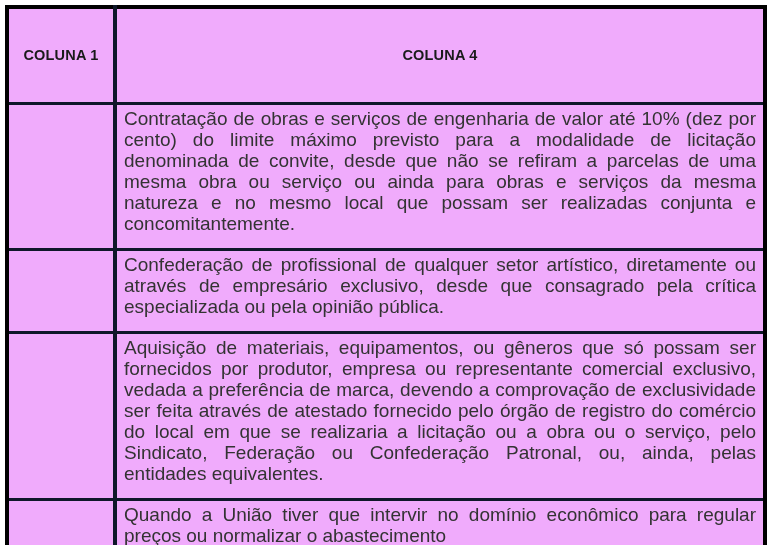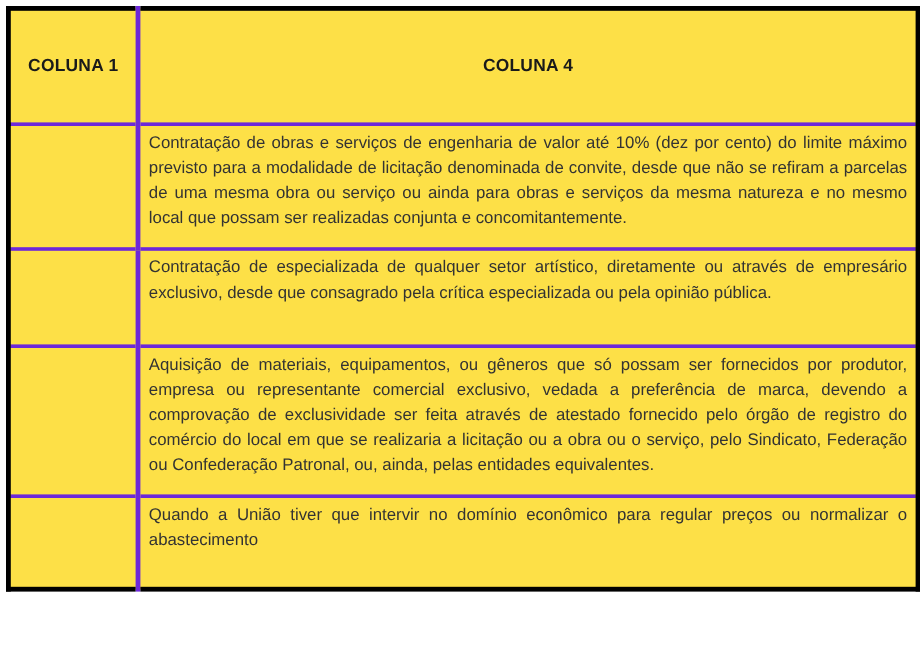--- a/index.html
+++ b/index.html
@@ -13,38 +13,38 @@
     position: absolute;
     left: 5px;
     top: 5px;
     width: 758px;
     border-collapse: collapse;
     border: 4px solid #000000;
     table-layout: fixed;
   }
   .doc-table th,
   .doc-table td {
-    border: 3px solid #6d28d9;
-    background: #fde047;
+    border: 3px solid #0f172a;
+    background: #f0abfc;
   }
   .col1 { width: 108px; }
   .col2 { width: 650px; }
   .doc-table th {
     height: 96px;
     text-align: center;
     vertical-align: middle;
     font-weight: bold;
     font-size: 14.5px;
     color: #1a1a1a;
     letter-spacing: 0.2px;
   }
   .doc-table td {
     vertical-align: top;
     padding: 3px 7px 14px 7px;
-    font-size: 14px;
+    font-size: 19px;
     line-height: 21px;
     color: #333333;
     text-align: justify;
   }
   .doc-table td.empty-cell {
     border-right-width: 4px;
   }
   .doc-table th.col1 {
     border-right-width: 4px;
   }
@@ -64,21 +64,21 @@
       <th class="col2">COLUNA 4</th>
     </tr>
   </thead>
   <tbody>
     <tr>
       <td class="empty-cell"></td>
       <td>Contratação de obras e serviços de engenharia de valor até 10% (dez por cento) do limite máximo previsto para a modalidade de licitação denominada de convite, desde que não se refiram a parcelas de uma mesma obra ou serviço ou ainda para obras e serviços da mesma natureza e no mesmo local que possam ser realizadas conjunta e concomitantemente.</td>
     </tr>
     <tr>
       <td class="empty-cell"></td>
-      <td>Contratação de especializada de qualquer setor artístico, diretamente ou através de empresário exclusivo, desde que consagrado pela crítica especializada ou pela opinião pública.</td>
+      <td>Confederação de profissional de qualquer setor artístico, diretamente ou através de empresário exclusivo, desde que consagrado pela crítica especializada ou pela opinião pública.</td>
     </tr>
     <tr>
       <td class="empty-cell"></td>
       <td>Aquisição de materiais, equipamentos, ou gêneros que só possam ser fornecidos por produtor, empresa ou representante comercial exclusivo, vedada a preferência de marca, devendo a comprovação de exclusividade ser feita através de atestado fornecido pelo órgão de registro do comércio do local em que se realizaria a licitação ou a obra ou o serviço, pelo Sindicato, Federação ou Confederação Patronal, ou, ainda, pelas entidades equivalentes.</td>
     </tr>
     <tr>
       <td class="empty-cell"></td>
       <td>Quando a União tiver que intervir no domínio econômico para regular preços ou normalizar o abastecimento</td>
     </tr>
   </tbody>

